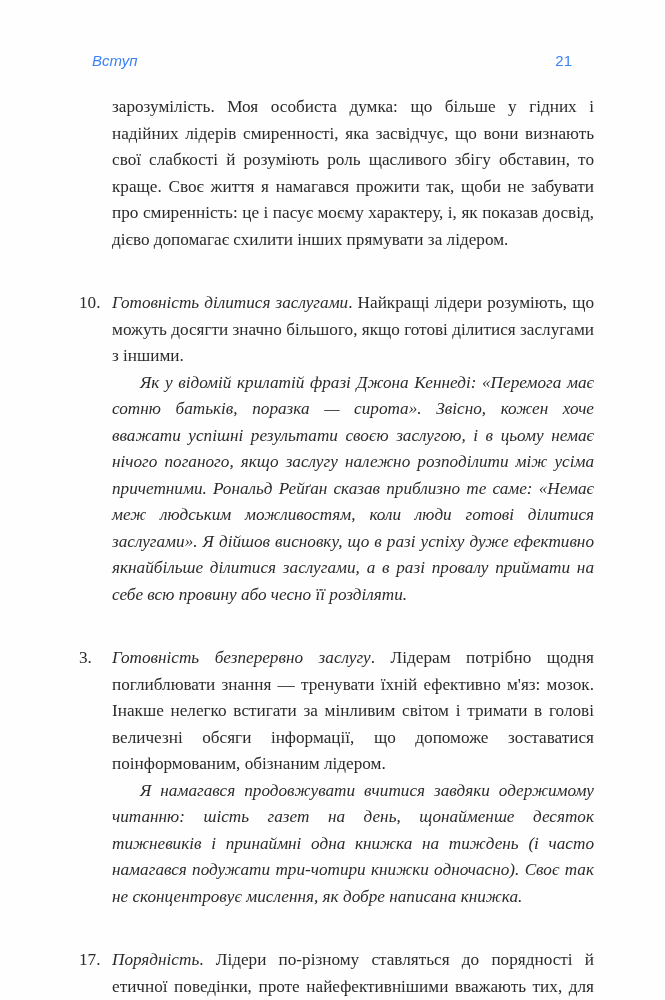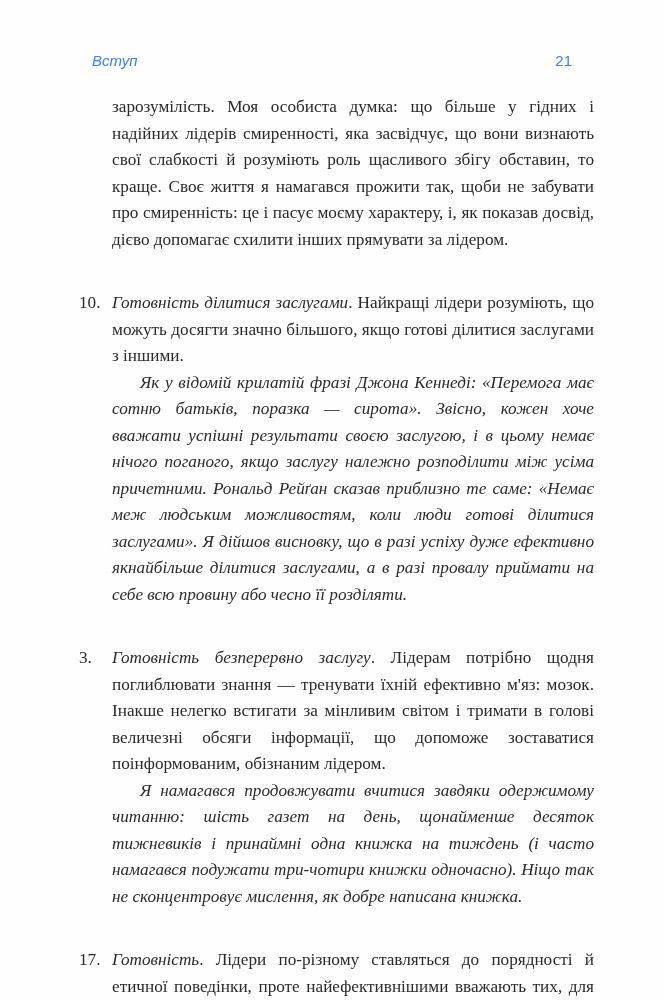--- a/index.html
+++ b/index.html
@@ -30,21 +30,21 @@
 
   <div class="item">
     <span class="num">10.</span>
     <p><span class="term">Готовність ділитися заслугами</span><span>. Найкращі лідери розуміють, що можуть досягти значно більшого, якщо готові ділитися заслугами з іншими.</span></p>
     <p class="indent">Як у відомій крилатій фразі Джона Кеннеді: «Перемога має сотню батьків, поразка — сирота». Звісно, кожен хоче вважати успішні результати своєю заслугою, і в цьому немає нічого поганого, якщо заслугу належно розподілити між усіма причетними. Рональд Рейґан сказав приблизно те саме: «Немає меж людським можливостям, коли люди готові ділитися заслугами». Я дійшов висновку, що в разі успіху дуже ефективно якнайбільше ділитися заслугами, а в разі провалу приймати на себе всю провину або чесно її розділяти.</p>
   </div>
 
   <div class="item">
     <span class="num">3.</span>
     <p><span class="term">Готовність безперервно заслугу</span><span>. Лідерам потрібно щодня поглиблювати знання — тренувати їхній ефективно м'яз: мозок. Інакше нелегко встигати за мінливим світом і тримати в голові величезні обсяги інформації, що допоможе зоставатися поінформованим, обізнаним лідером.</span></p>
-    <p class="indent">Я намагався продовжувати вчитися завдяки одержимому читанню: шість газет на день, щонайменше десяток тижневиків і принаймні одна книжка на тиждень (і часто намагався подужати три-чотири книжки одночасно). Ніщо так не сконцентровує мислення, як добре написана книжка.</p>
+    <p class="indent">Я намагався продовжувати вчитися завдяки одержимому читанню: шість газет на день, щонайменше десяток тижневиків і принаймні одна книжка на тиждень (і часто намагався подужати три-чотири книжки одночасно). Своє так не сконцентровує мислення, як добре написана книжка.</p>
   </div>
 
   <div class="item">
     <span class="num">17.</span>
-    <p><span class="term">Готовність</span><span>. Лідери по-різному ставляться до порядності й етичної поведінки, проте найефективнішими вважають тих, для кого високоетична поведінка в пріоритеті — і цей пріоритет зміцнює їхній лідерський потенціал.</span></p>
+    <p><span class="term">Порядність</span><span>. Лідери по-різному ставляться до порядності й етичної поведінки, проте найефективнішими вважають тих, для кого високоетична поведінка в пріоритеті — і цей пріоритет зміцнює їхній лідерський потенціал.</span></p>
 
   </div>
 </div>
 
 </body></html>

